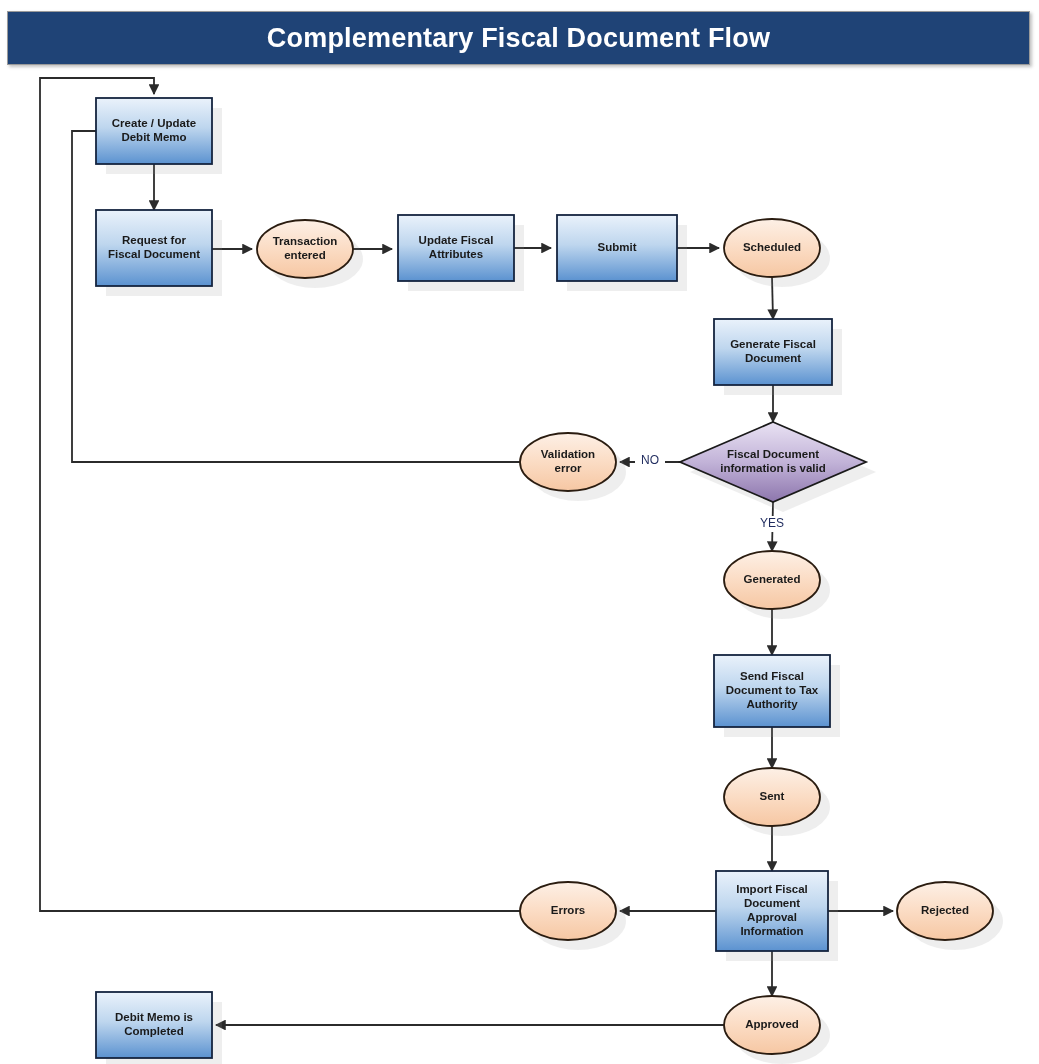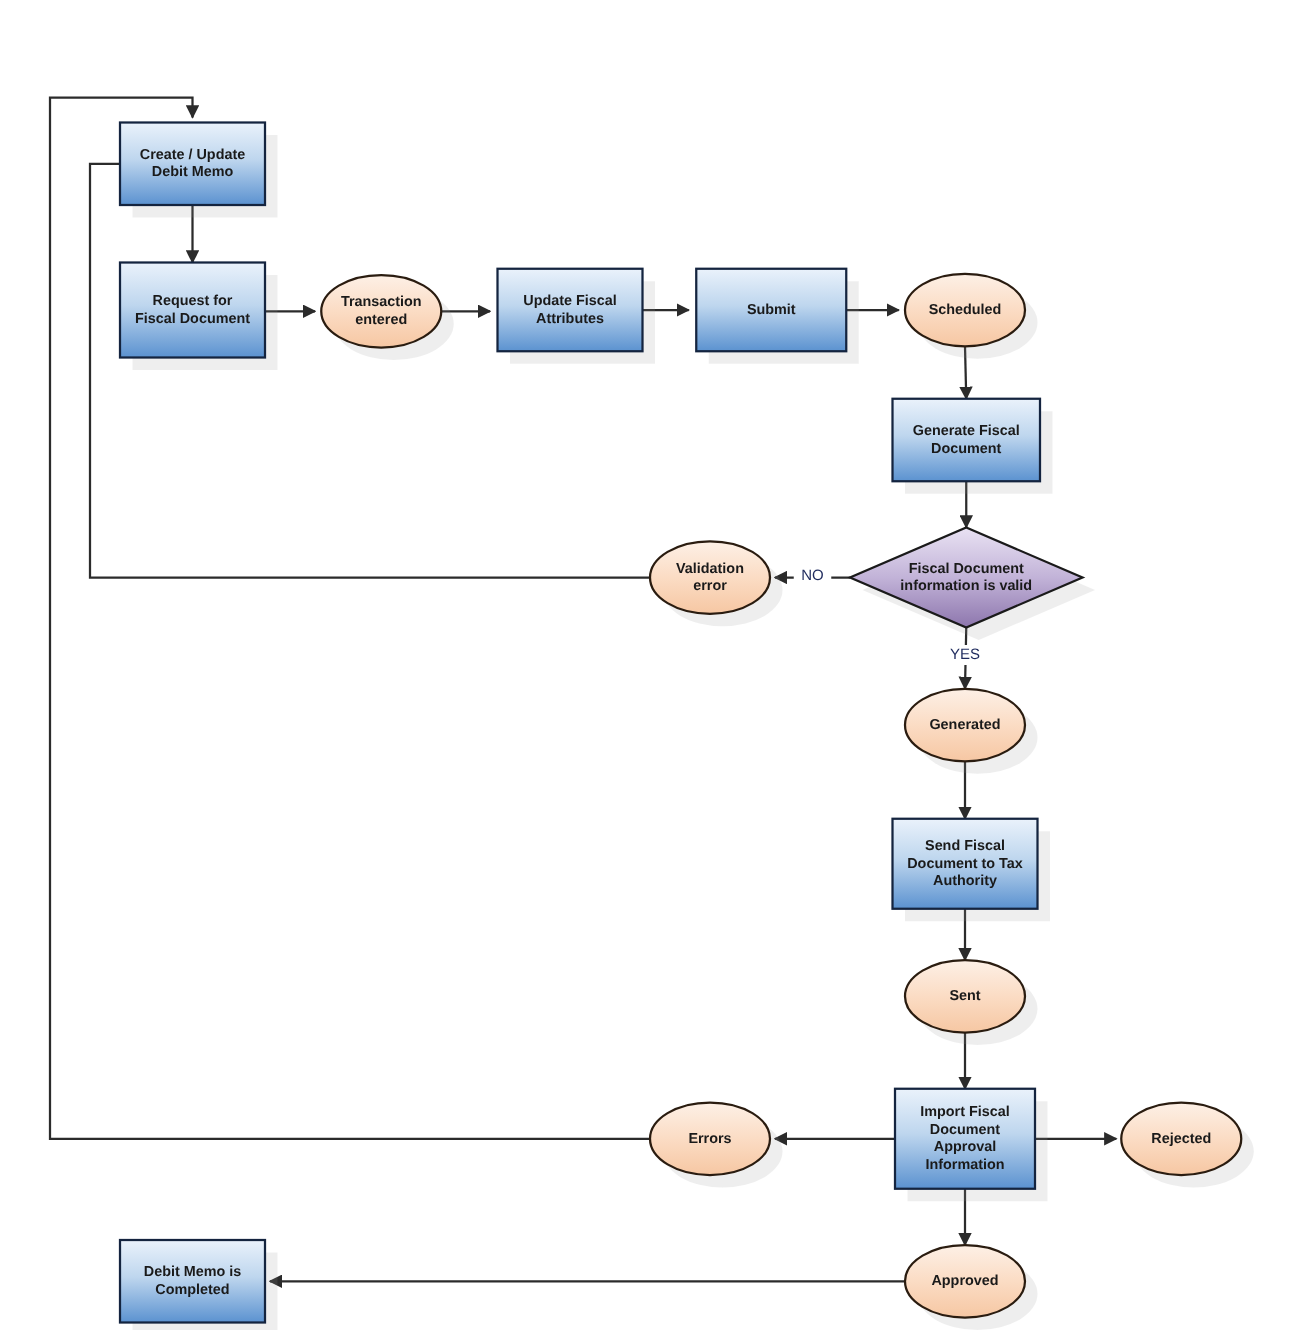--- a/index.html
+++ b/index.html
@@ -86,20 +86,23 @@
   .shadow-shape {
     fill: rgba(150,150,150,0.16);
     stroke: none;
   }
 </style>
 </head>
 <body>
 
 <div id="diagram-root">
 
+  <div class="title-bar">
+    <span class="title-text">Complementary Fiscal Document Flow</span>
+  </div>
 
   <svg class="flow-canvas" viewBox="0 0 1039 1064" xmlns="http://www.w3.org/2000/svg">
     <defs>
       <linearGradient id="grad-process" x1="0" y1="0" x2="0" y2="1">
         <stop offset="0%" stop-color="#eaf2fb"></stop>
         <stop offset="45%" stop-color="#bed6ee"></stop>
         <stop offset="100%" stop-color="#5b92d0"></stop>
       </linearGradient>
       <linearGradient id="grad-terminator" x1="0" y1="0" x2="0" y2="1">
         <stop offset="0%" stop-color="#fdf0e6"></stop>

